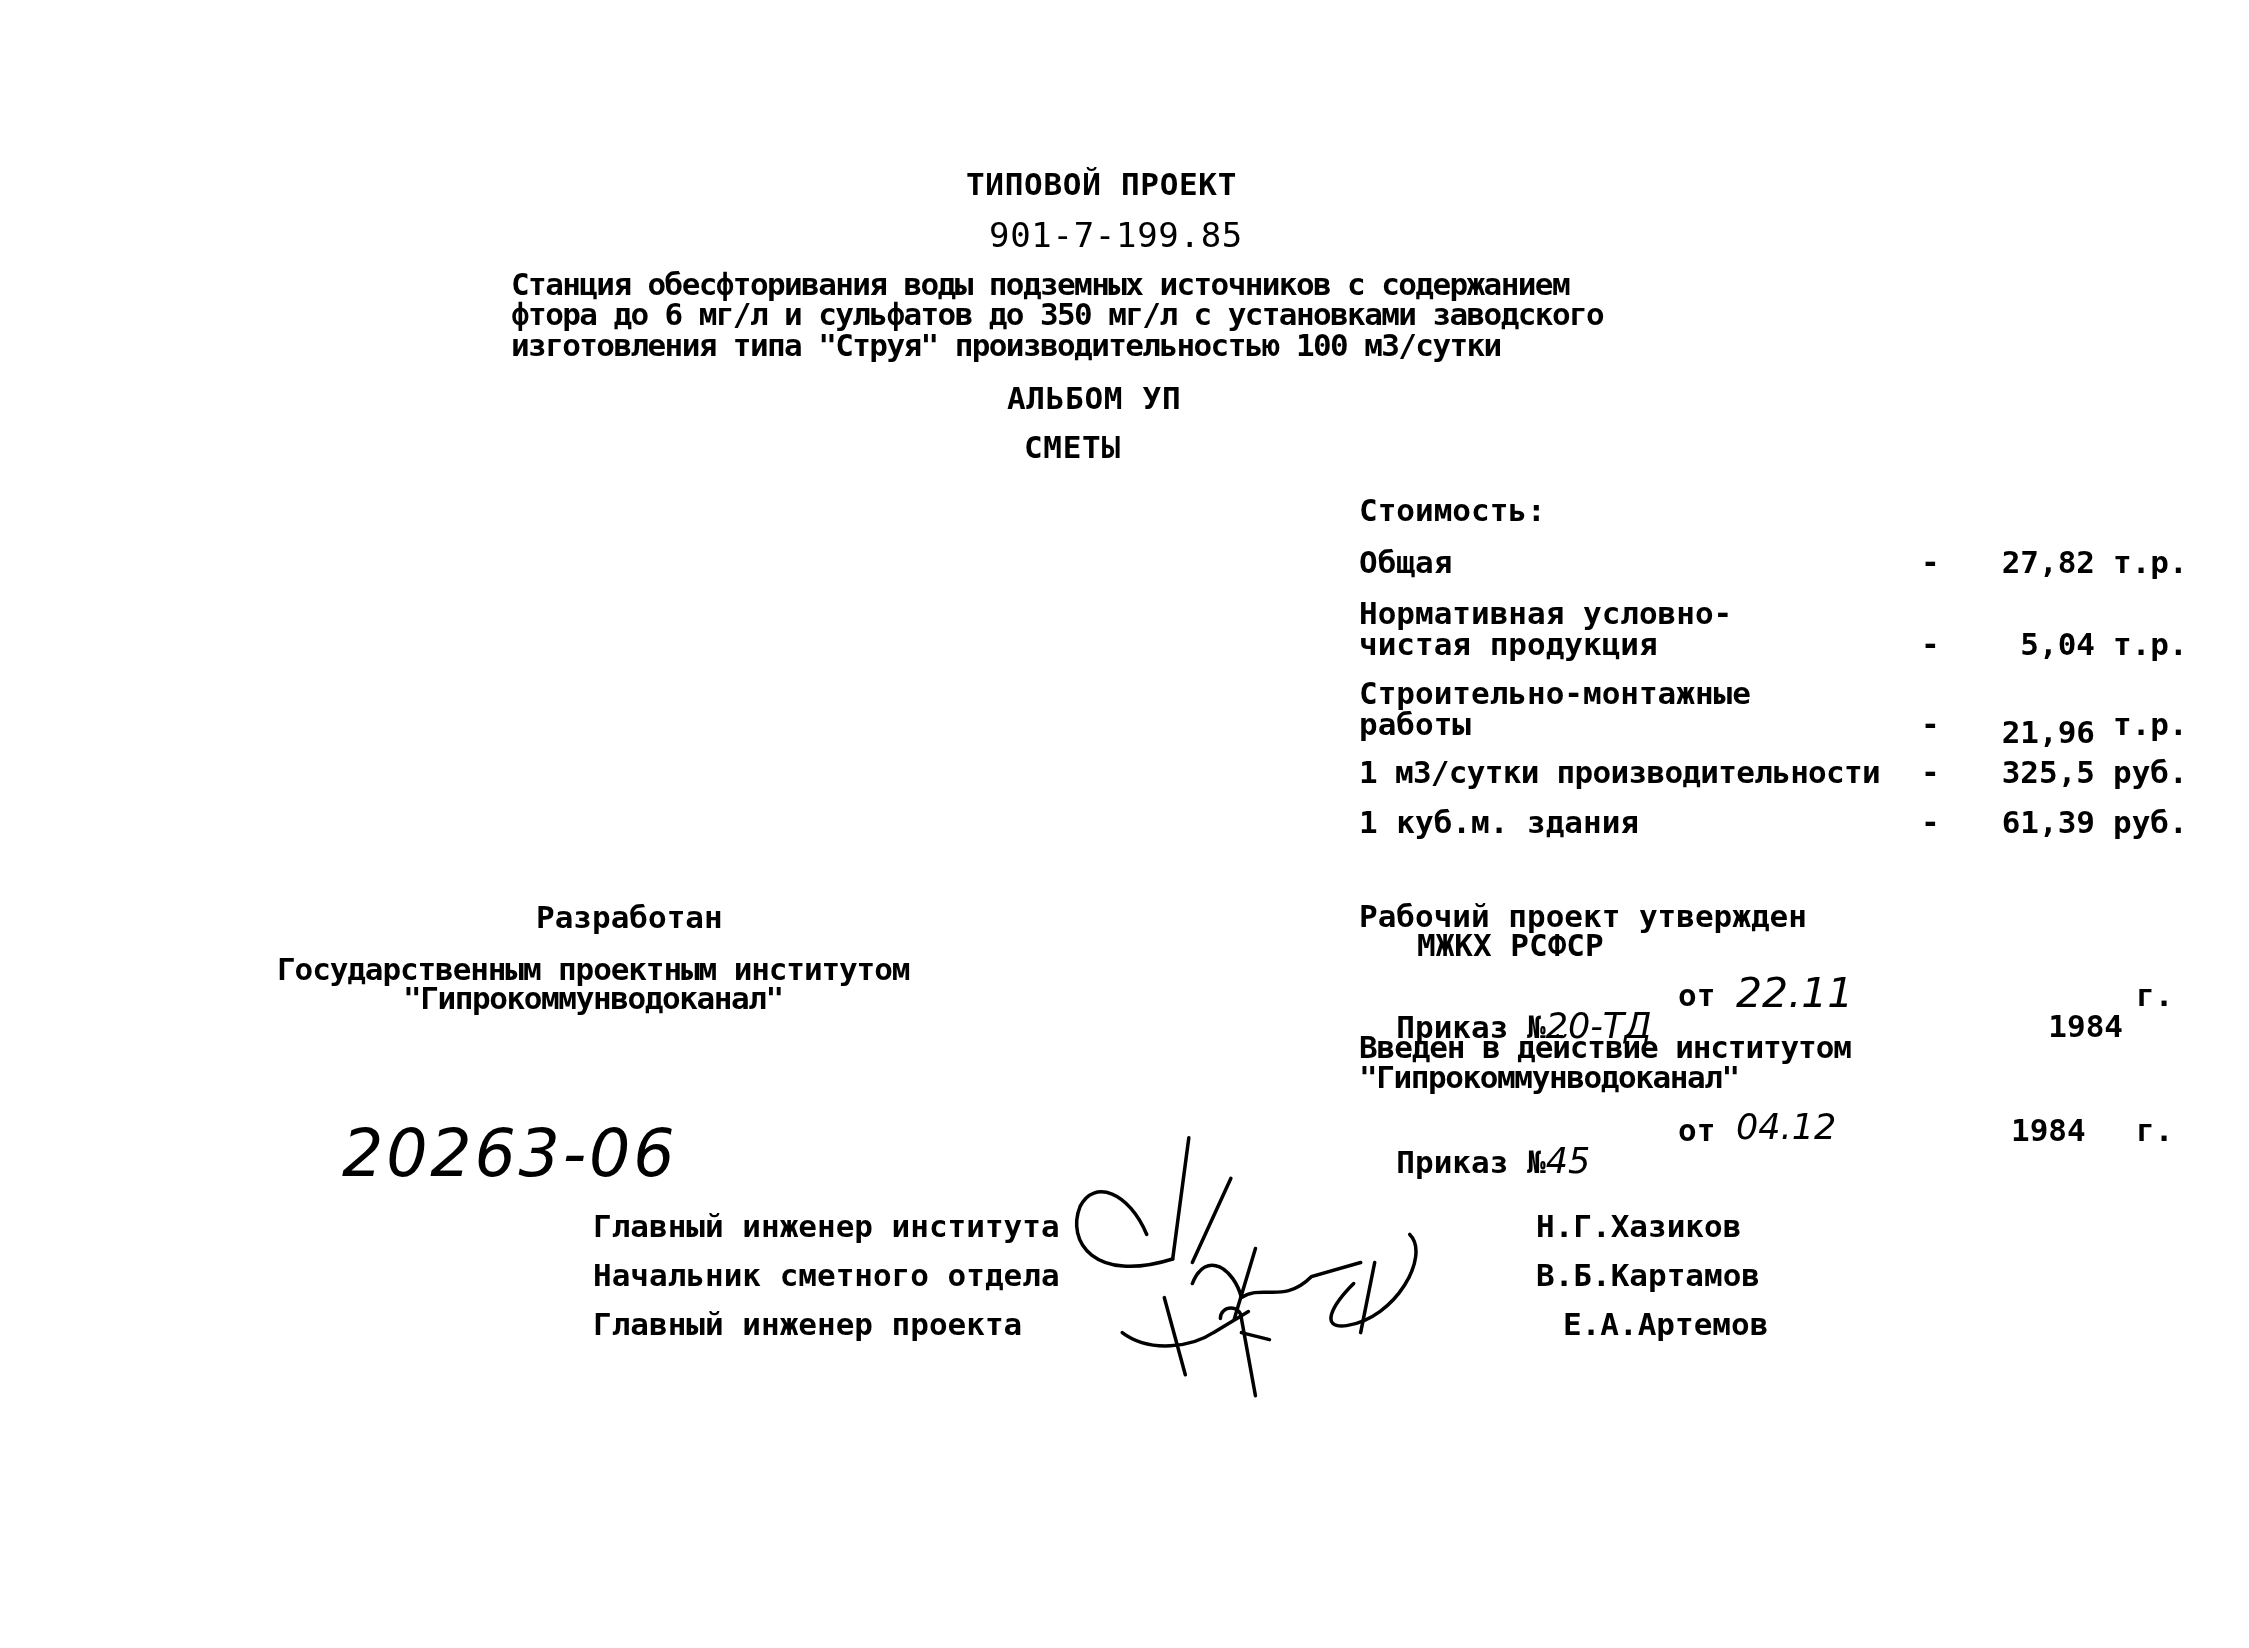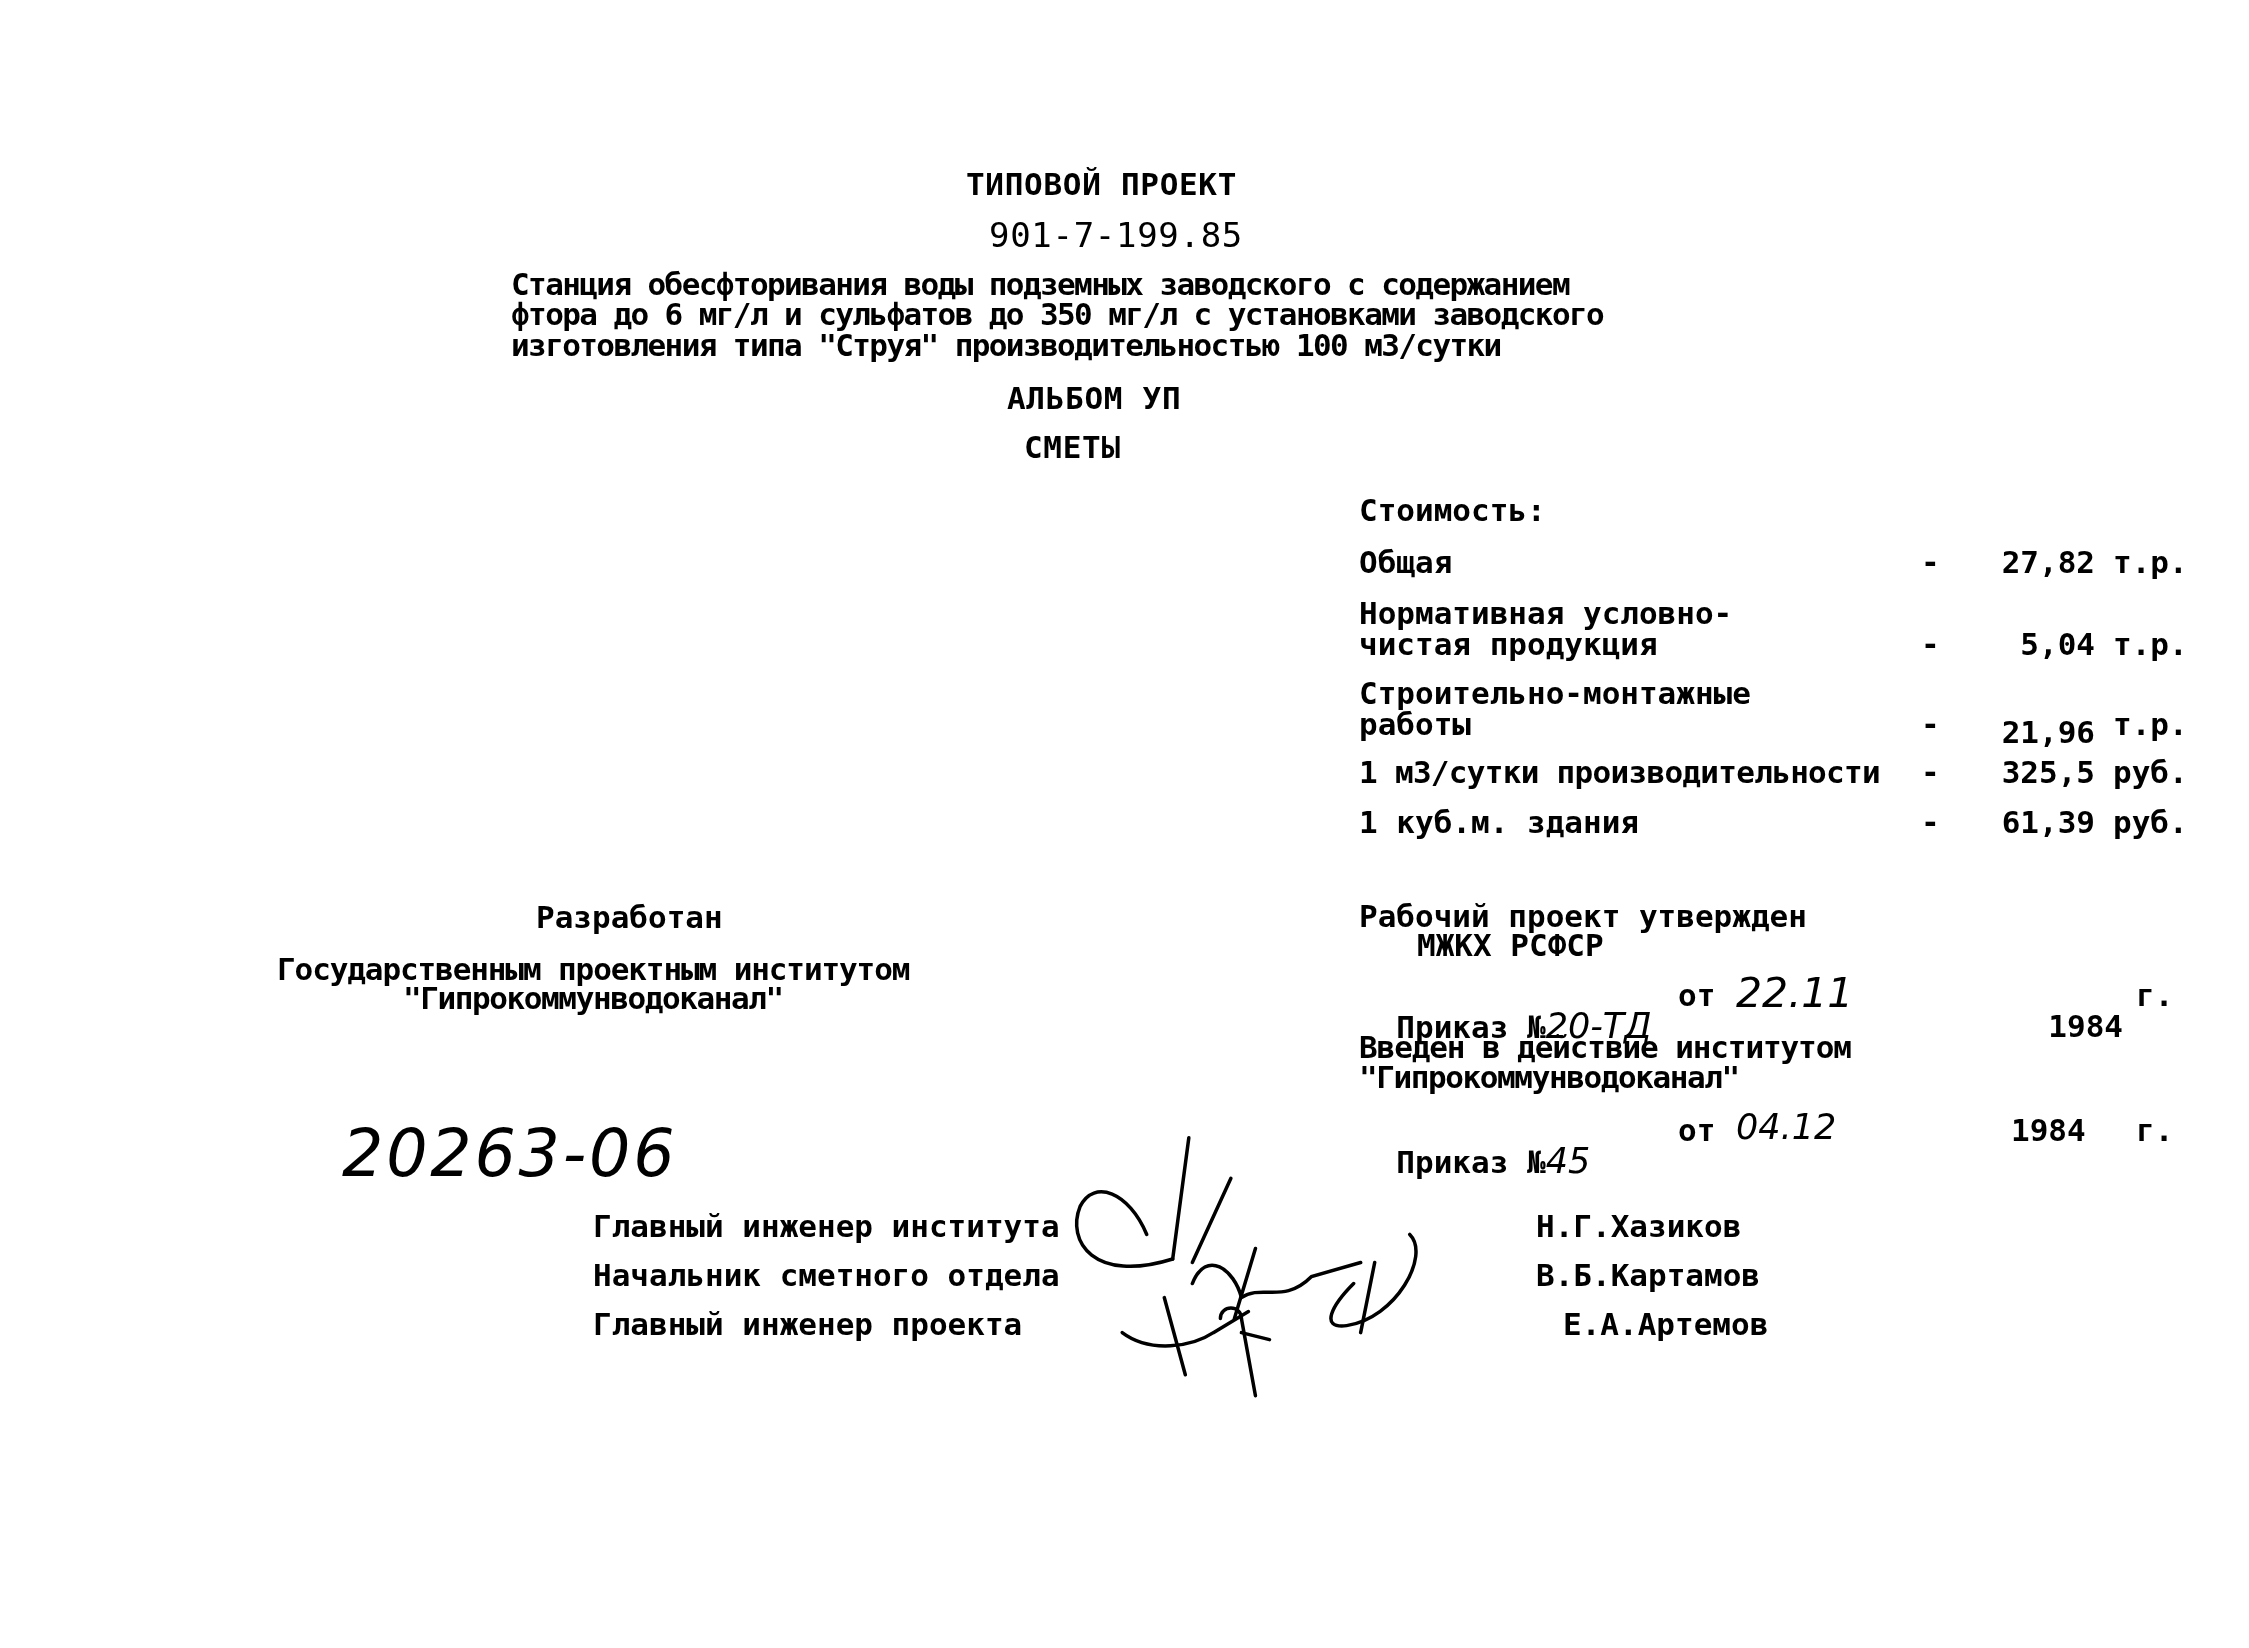--- a/index.html
+++ b/index.html
@@ -15,21 +15,21 @@
   .row .val { position:absolute; left:596px; width:140px; text-align:right; white-space:pre; }
   .row .unit { position:absolute; left:754px; white-space:pre; }
   svg.sig { position:absolute; left:0; top:0; pointer-events:none; }
 </style>
 </head>
 <body>
 
 <div class="abs t-main" style="left:966px; top:166px;">ТИПОВОЙ ПРОЕКТ</div>
 <div class="abs t-main" style="left:989px; top:215px; font-weight:normal; font-size:34px;">901-7-199.85</div>
 
-<div class="abs t-body" style="left:511px; top:269px; letter-spacing:-1.6px;">Станция обесфторивания воды подземных заводского с содержанием</div>
+<div class="abs t-body" style="left:511px; top:269px; letter-spacing:-1.6px;">Станция обесфторивания воды подземных источников с содержанием</div>
 <div class="abs t-body" style="left:511px; top:299px; letter-spacing:-1.6px;">фтора до 6 мг/л и сульфатов до 350 мг/л с установками заводского</div>
 <div class="abs t-body" style="left:511px; top:330px; letter-spacing:-1.6px;">изготовления типа "Струя" производительностью 100 м3/сутки</div>
 
 <div class="abs t-main" style="left:1007px; top:380px;">АЛЬБОМ УП</div>
 <div class="abs t-main" style="left:1024px; top:429px;">СМЕТЫ</div>
 
 <div class="abs t-body" style="left:1359px; top:495px;">Стоимость:</div>
 
 <div class="row" style="top:547px;">
   <span class="lbl">Общая</span>

